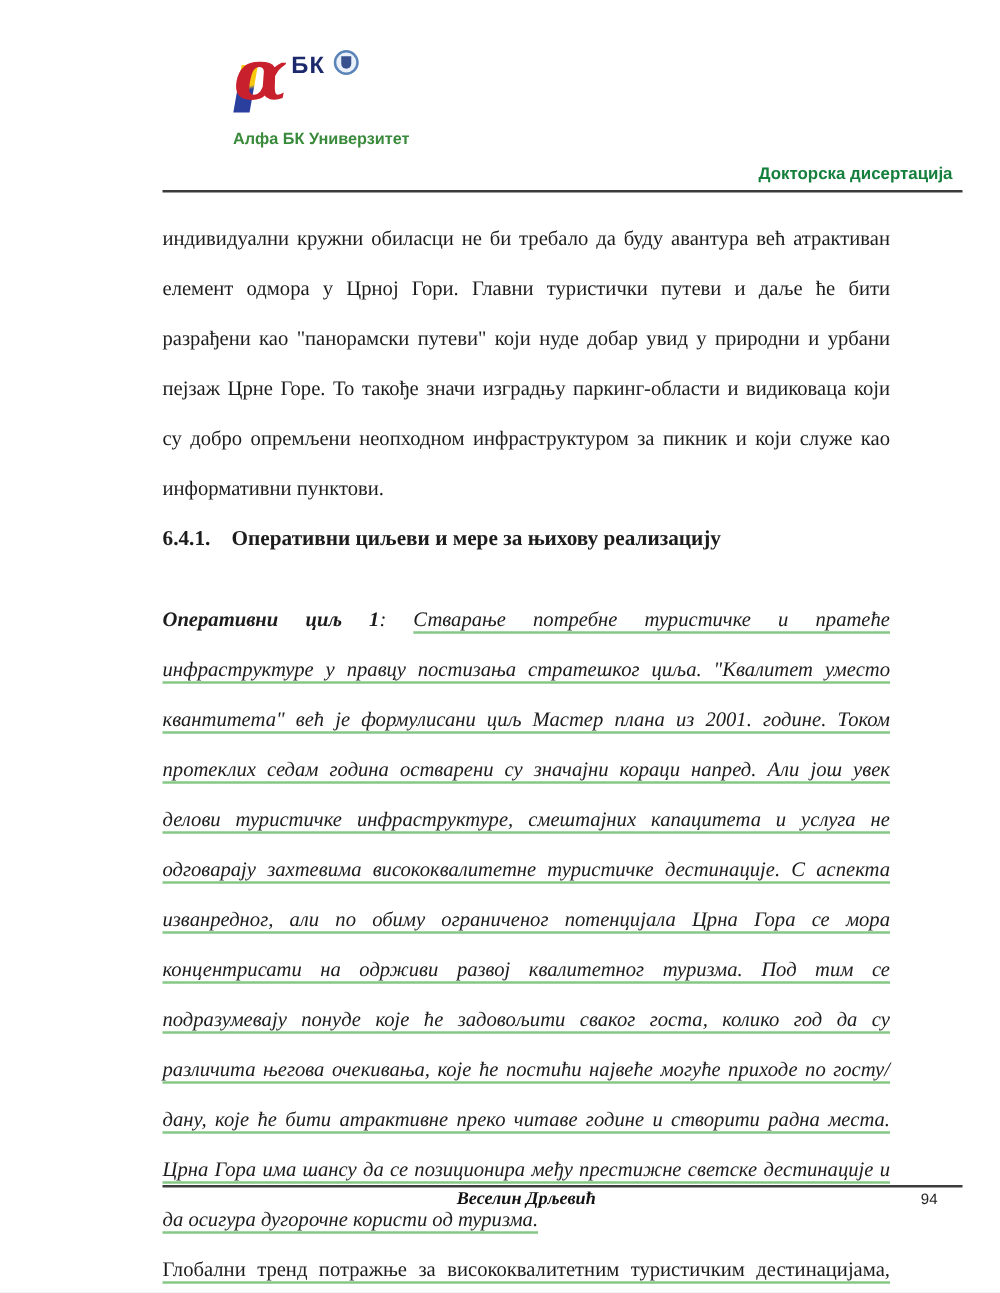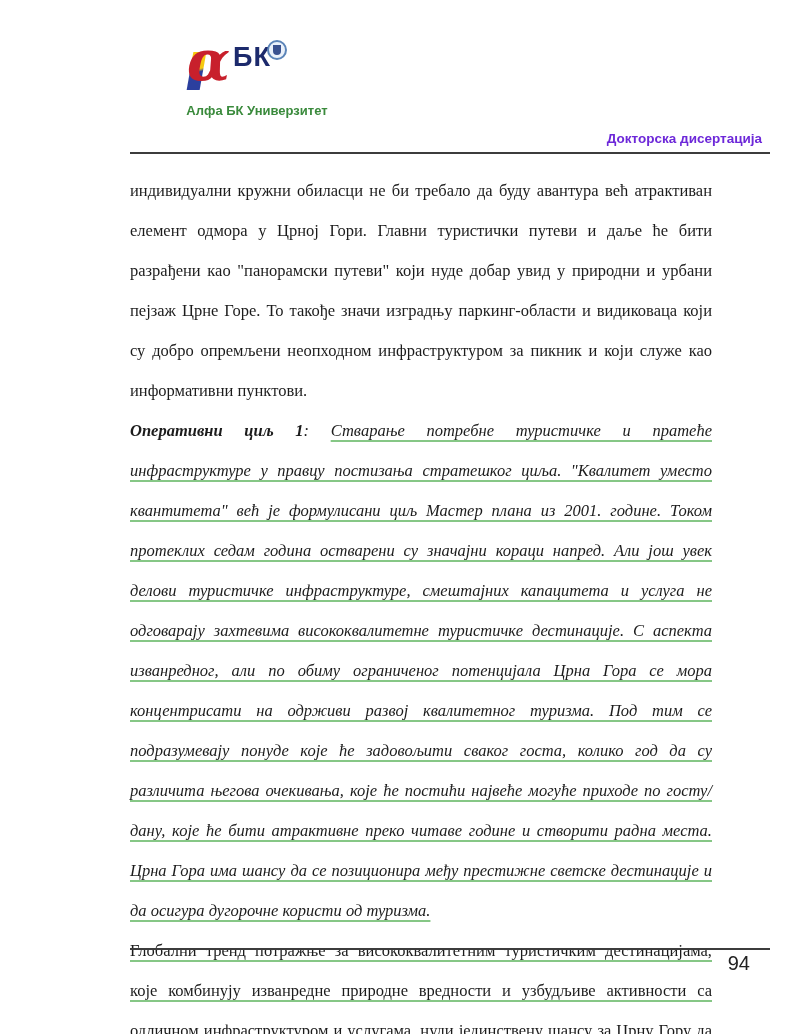--- a/index.html
+++ b/index.html
@@ -23,21 +23,21 @@
     transform: skewX(-10deg);
   }
   .alpha-glyph {
     position: absolute; left: 4px; top: -6px;
     font-family: "DejaVu Serif", serif; font-style: italic; font-weight: bold;
     font-size: 56px; line-height: 60px; color: #c8202c;
   }
   .bk-text {
     position: absolute; left: 50px; top: 2px;
     font-family: "Liberation Sans", sans-serif; font-weight: bold;
-    font-size: 27px; letter-spacing: 1px; color: #1c2a6c;
+    font-size: 19px; letter-spacing: 1px; color: #1c2a6c;
   }
   .seal {
     position: absolute; left: 84px; top: 0px; width: 20px; height: 20px;
     border: 2px solid #5b84b8; border-radius: 50%;
     background: #eaf1fa; box-sizing: border-box;
   }
   .seal-shield {
     position: absolute; left: 4px; top: 3px; width: 8px; height: 10px;
     background: #39518f; border-radius: 0 0 4px 4px;
   }
@@ -46,21 +46,21 @@
   .org-lines {
     position: absolute; left: 128px; top: 101px; width: 258px;
     text-align: center;
     font-family: "Liberation Sans", sans-serif;
     font-weight: bold; font-size: 13px; line-height: 19px;
     color: #3a8a3c;
   }
   .doc-type {
     position: absolute; right: 38px; top: 131px;
     font-family: "Liberation Sans", sans-serif;
-    font-weight: bold; font-size: 13.5px; color: #6d28d9;
+    font-weight: bold; font-size: 13.5px; color: #15803d;
   }
   .header-rule {
     position: absolute; left: 130px; top: 152px; width: 640px;
     border-top: 2px solid #3c3c3c;
   }
 
   
   .content {
     position: absolute; left: 130px; top: 171px; width: 582px;
     font-size: 16.5px; line-height: 40px;
@@ -89,21 +89,21 @@
     border-top: 2px solid #3c3c3c;
   }
   .footer-author {
     position: absolute; left: 130px; top: 951px; width: 582px;
     text-align: center;
     font-weight: bold; font-style: italic; font-size: 14.5px; color: #111;
   }
   .footer-page {
     position: absolute; right: 50px; top: 952px;
     font-family: "Liberation Sans", sans-serif;
-    font-size: 20px; color: #222;
+    font-size: 12px; color: #222;
   }
 </style>
 </head>
 <body>
 
 <div class="page">
 
   <div class="logo">
     <div class="alpha-wrap">
       <div class="alpha-accent"></div>
@@ -120,27 +120,31 @@
   </div>
 
   <div class="doc-type">Докторска дисертација</div>
 
   <div class="header-rule"></div>
 
   <div class="content">
 
     <p class="para-1">индивидуални кружни обиласци не би требало да буду авантура већ атрактиван елемент одмора у Црној Гори. Главни туристички путеви и даље ће бити разрађени као "панорамски путеви" који нуде добар увид у природни и урбани пејзаж Црне Горе. То такође значи изградњу паркинг-области и видиковаца који су добро опремљени неопходном инфраструктуром за пикник и који служе као информативни пунктови.</p>
 
+    <p class="section-heading">
+      <span class="heading-number">6.4.1.</span><span>Оперативни циљеви и мере за њихову реализацију</span>
+    </p>
 
     <p class="para-2">
       <span class="bold-label">Оперативни циљ 1</span><span>: </span><span class="u-green">Стварање потребне туристичке и пратеће инфраструктуре у правцу постизања стратешког циља. "Квалитет уместо квантитета" већ је формулисани циљ Мастер плана из 2001. године. Током протеклих седам година остварени су значајни кораци напред. Али још увек делови туристичке инфраструктуре, смештајних капацитета и услуга не одговарају захтевима висококвалитетне туристичке дестинације. С аспекта изванредног, али по обиму ограниченог потенцијала Црна Гора се мора концентрисати на одрживи развој квалитетног туризма. Под тим се подразумевају понуде које ће задовољити сваког госта, колико год да су различита његова очекивања, које ће постићи највеће могуће приходе по госту/дану, које ће бити атрактивне преко читаве године и створити радна места. Црна Гора има шансу да се позиционира међу престижне светске дестинације и да осигура дугорочне користи од туризма.</span>
     </p>
 
     <p>
       <span class="u-green">Глобални тренд потражње за висококвалитетним туристичким дестинацијама, које комбинују изванредне природне вредности и узбудљиве активности са одличном инфраструктуром и услугама, нуди јединствену шансу за Црну Гору да оно што има искористи на најбољи могући начин. Као што показују примери, нарочито у области Медитерана, само се преко висококвалитетног туризма могу најбоље заштитити природне вредности.</span>
     </p>
 
   </div>
 
   <div class="footer-rule"></div>
+  <div class="footer-author">Веселин Дрљевић</div>
   <div class="footer-page">94</div>
 
 </div>
 
 </body></html>

